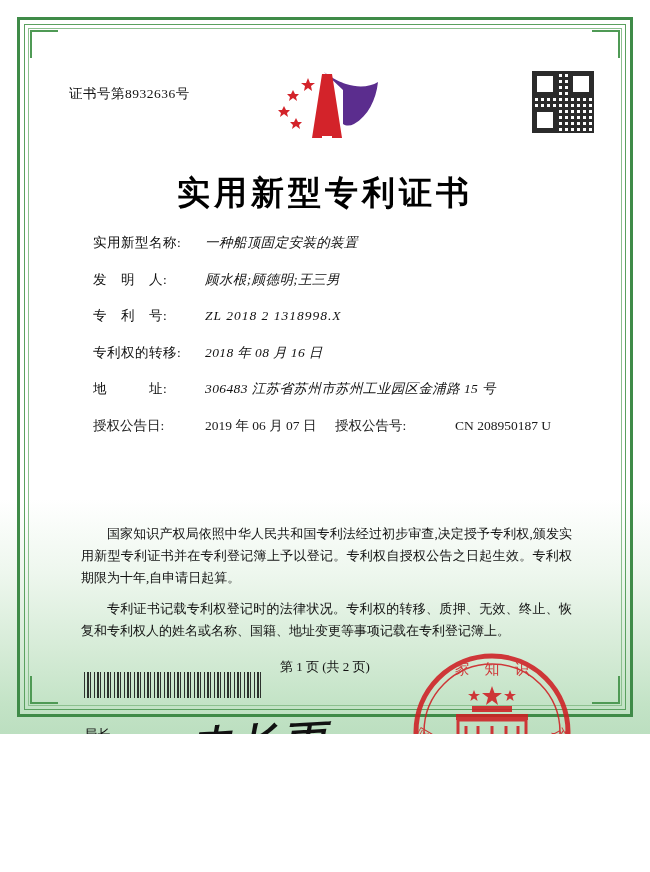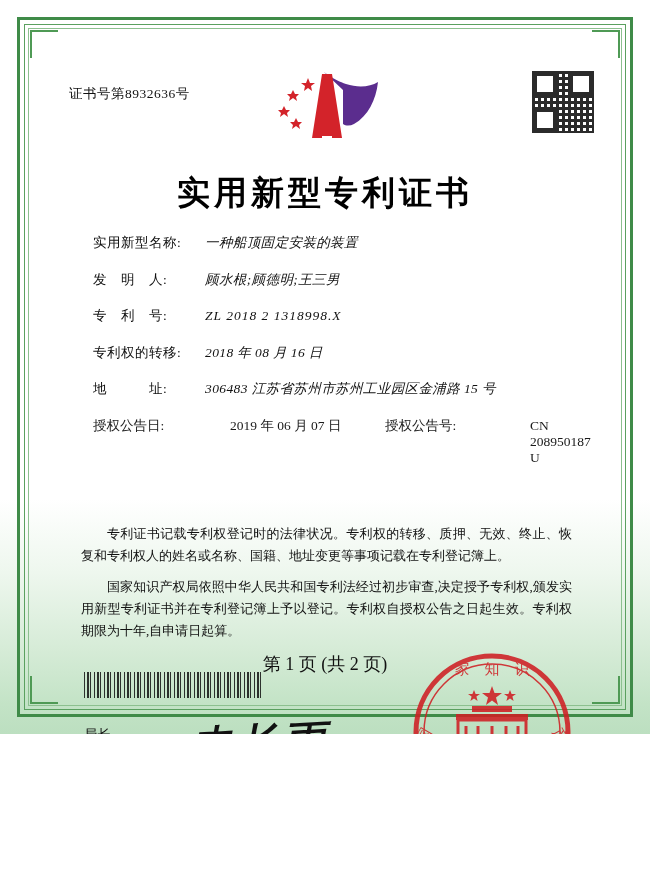--- a/index.html
+++ b/index.html
@@ -149,21 +149,20 @@
   .field-value.mono {
     font-family: "Liberation Serif", serif;
     letter-spacing: 1px;
   }
 
   .grant-row {
     display: flex;
     align-items: baseline;
     font-size: 13.5px;
     margin-bottom: 16px;
-    gap: 25px;
   }
   .grant-row .g1 { width: 112px; flex: 0 0 112px; }
   .grant-row .g2 { width: 130px; flex: 0 0 130px; }
   .grant-row .g3 { width: 120px; flex: 0 0 120px; }
 
   
   .paras {
     position: absolute;
     left: 45px;
     right: 42px;
@@ -231,21 +230,21 @@
     color: #111;
     letter-spacing: 0.4px;
   }
 
   
   .footer {
     position: absolute;
     left: 0; right: 0;
     bottom: 22px;
     text-align: center;
-    font-size: 18px;
+    font-size: 13px;
     color: #111;
   }
 </style>
 </head>
 <body>
 
 <div class="certificate">
 
   <div class="border-outer"></div>
   <div class="border-inner"></div>
@@ -302,22 +301,22 @@
 
       <div class="grant-row">
         <span class="g1">授权公告日:</span>
         <span class="g2">2019 年 06 月 07 日</span>
         <span class="g3">授权公告号:</span>
         <span>CN 208950187 U</span>
       </div>
     </div>
 
     <div class="paras">
+      <p>国家知识产权局依照中华人民共和国专利法经过初步审查,决定授予专利权,颁发实用新型专利证书并在专利登记簿上予以登记。专利权自授权公告之日起生效。专利权期限为十年,自申请日起算。</p>
       <p>专利证书记载专利权登记时的法律状况。专利权的转移、质押、无效、终止、恢复和专利权人的姓名或名称、国籍、地址变更等事项记载在专利登记簿上。</p>
-      <p>国家知识产权局依照中华人民共和国专利法经过初步审查,决定授予专利权,颁发实用新型专利证书并在专利登记簿上予以登记。专利权自授权公告之日起生效。专利权期限为十年,自申请日起算。</p>
     </div>
 
     <div class="barcode"></div>
 
     <div class="sign-block">
       <div>局长</div>
       <div>申长雨</div>
     </div>
 
     <div class="signature">申长雨</div>

